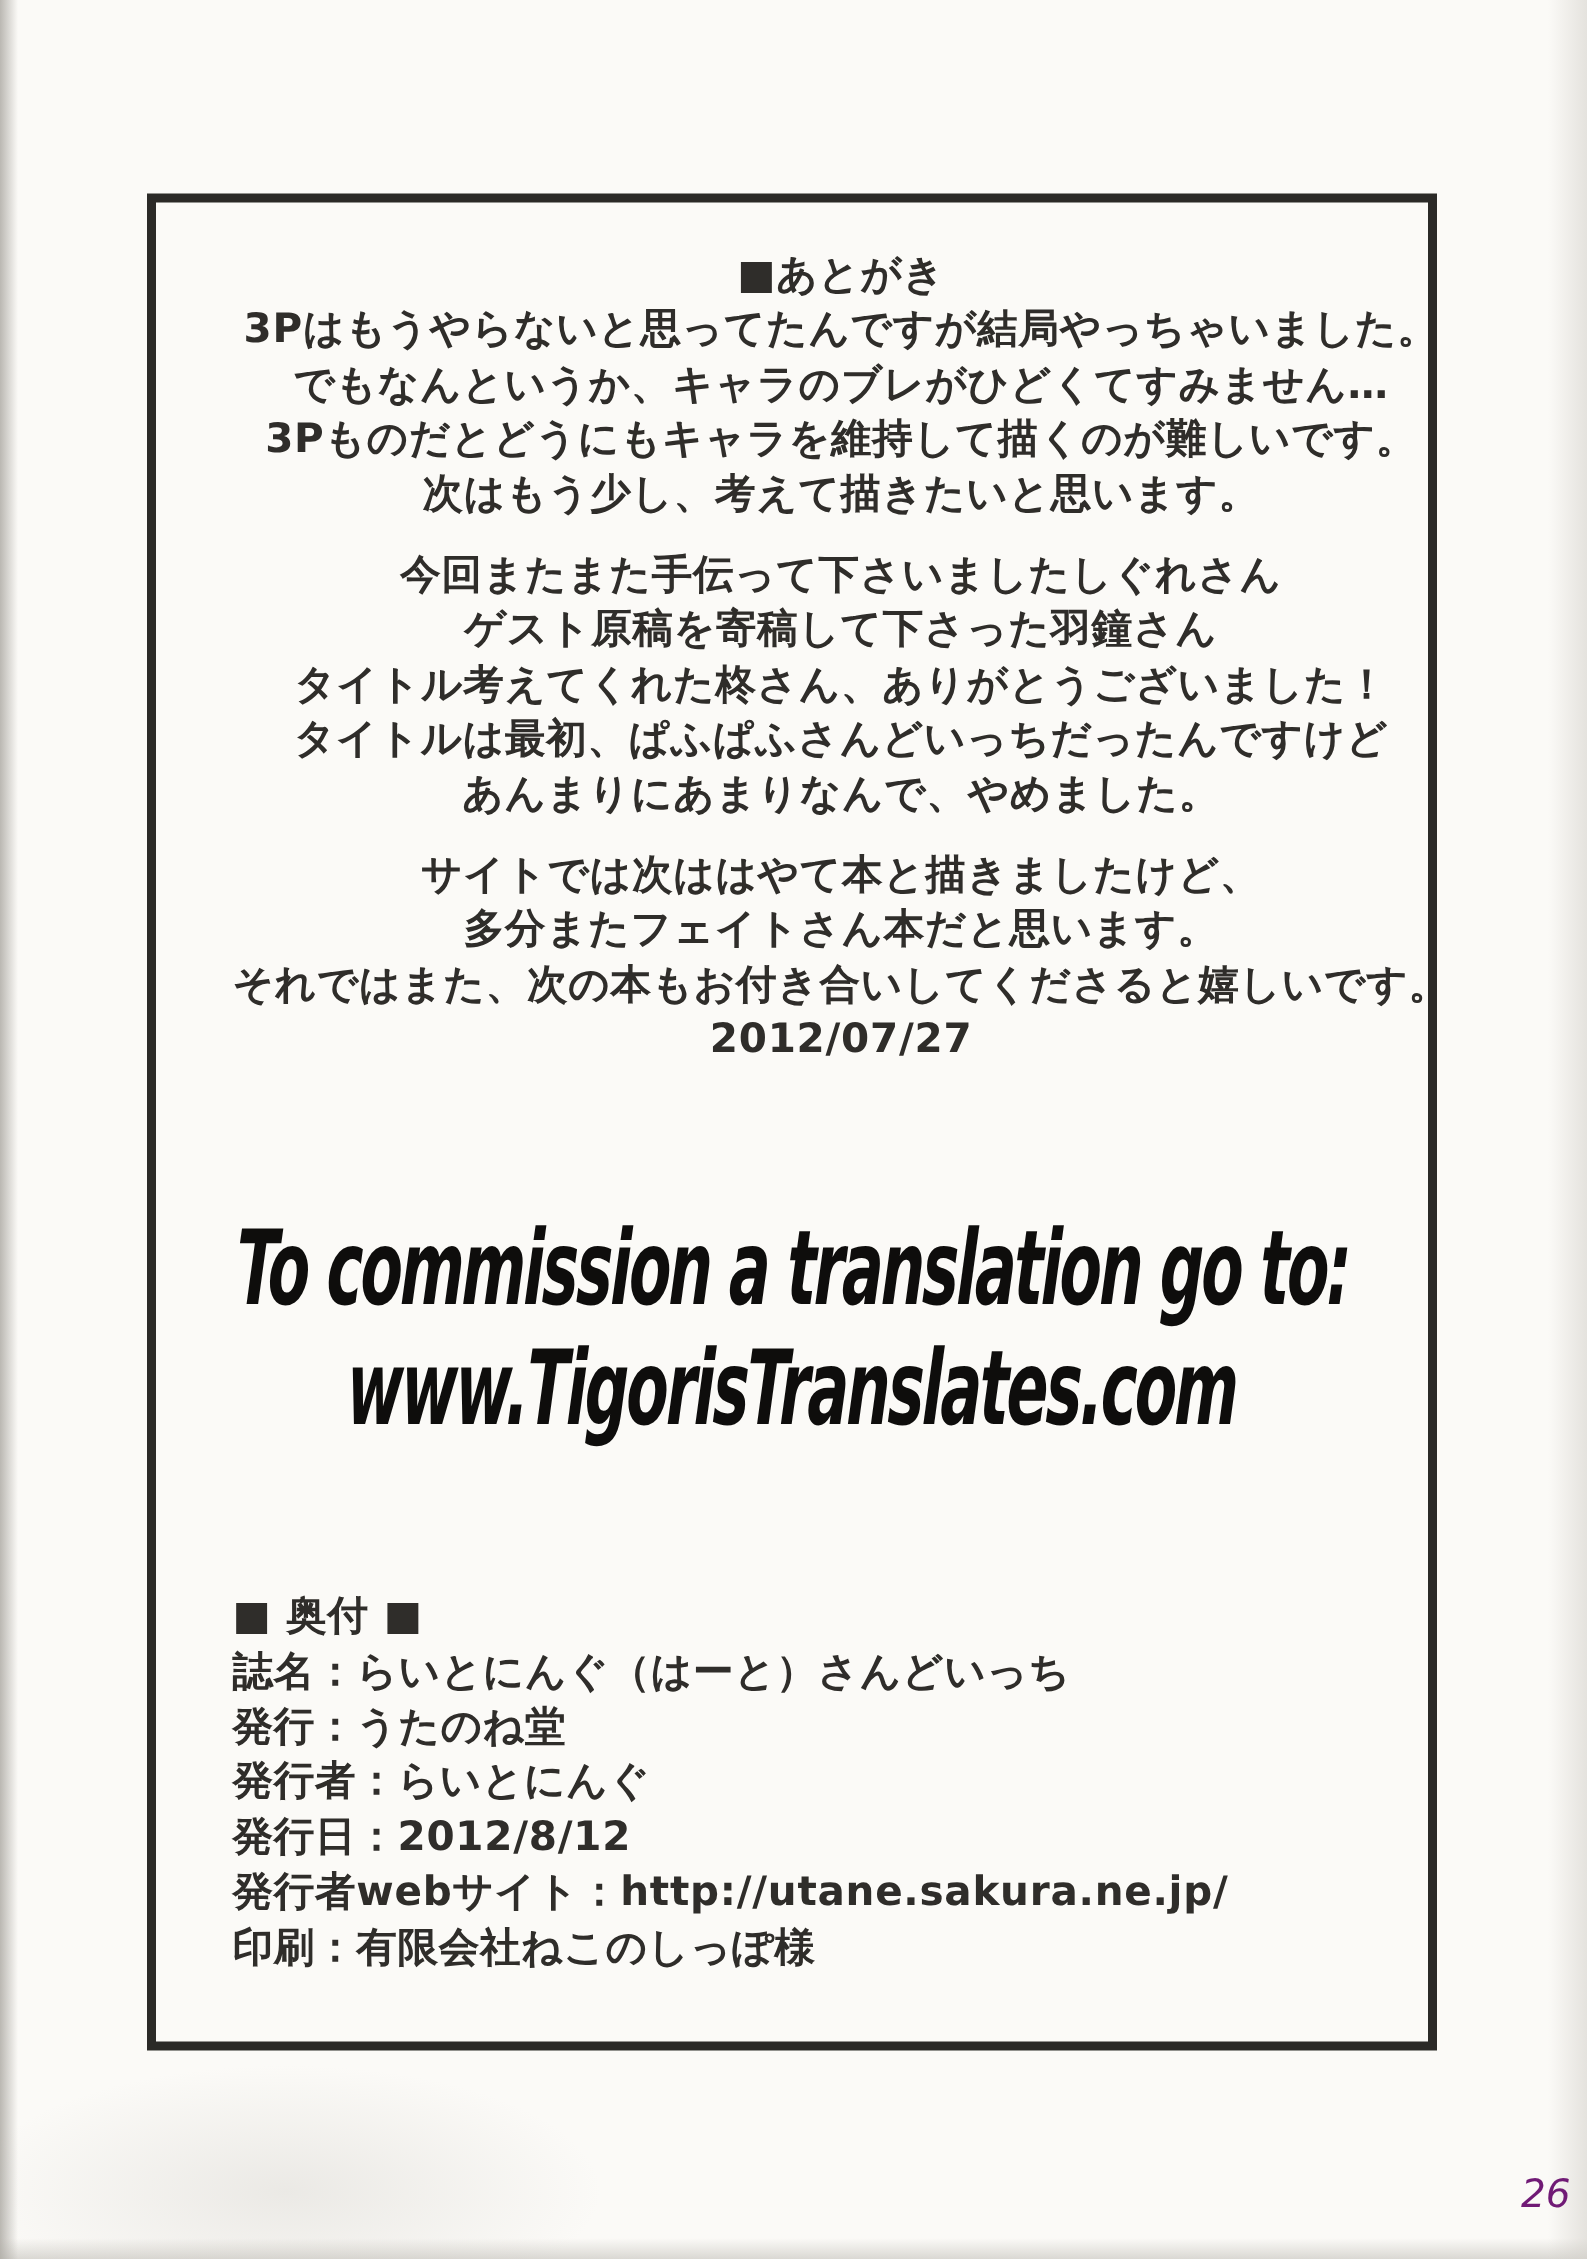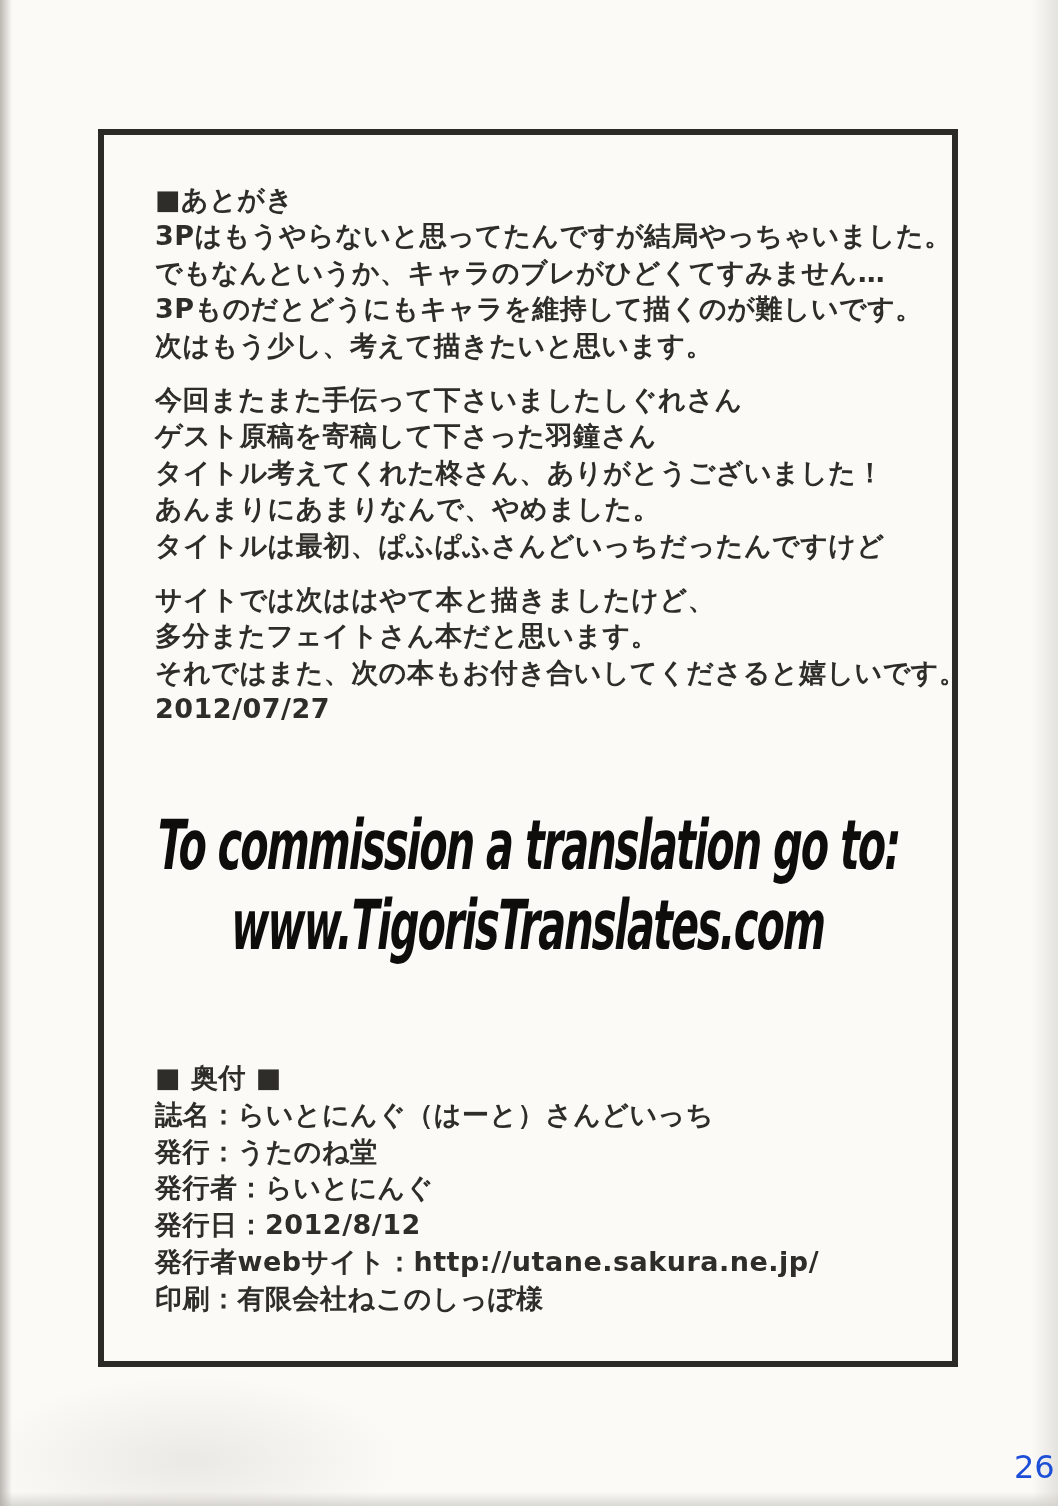--- a/index.html
+++ b/index.html
@@ -30,21 +30,21 @@
   }
   .jp {
     position: absolute;
     color: #2f2d2a;
     font-weight: 700;
     font-size: 27px;
     line-height: 36.4px;
     letter-spacing: 0.5px;
     white-space: nowrap;
   }
-  .afterword { left: 155px; top: 182px; }
+  .afterword { left: 155px; top: 166px; text-align: center; }
   .gap { margin-top: 18px; }
   .date-line { }
   .ad-line {
     position: absolute;
     left: 0;
     width: 1058px;
     text-align: center;
     white-space: nowrap;
   }
   .ad-line span {
@@ -58,45 +58,46 @@
     letter-spacing: -2px;
     color: #0e0d0c;
   }
   .ad1 { top: 806px; }
   .ad2 { top: 886px; }
   .colophon { left: 155px; top: 1060px; line-height: 36.8px; }
   .page-number {
     position: absolute;
     left: 1014px;
     top: 1448px;
-    font-size: 32px;
-    color: #1d4ed8;
+    font-size: 26px;
+    color: #701a75;
     font-weight: 400;
     letter-spacing: 0;
+    font-style: italic;
   }
 </style>
 </head>
 <body>
 
 <div class="frame"></div>
 
 <div class="jp afterword">
   <div>■あとがき</div>
   <div>
     <div>3Pはもうやらないと思ってたんですが結局やっちゃいました。</div>
     <div>でもなんというか、キャラのブレがひどくてすみません…</div>
     <div>3Pものだとどうにもキャラを維持して描くのが難しいです。</div>
     <div>次はもう少し、考えて描きたいと思います。</div>
   </div>
   <div class="gap">
     <div>今回またまた手伝って下さいましたしぐれさん</div>
     <div>ゲスト原稿を寄稿して下さった羽鐘さん</div>
     <div>タイトル考えてくれた柊さん、ありがとうございました！</div>
+    <div>タイトルは最初、ぱふぱふさんどいっちだったんですけど</div>
     <div>あんまりにあまりなんで、やめました。</div>
-    <div>タイトルは最初、ぱふぱふさんどいっちだったんですけど</div>
   </div>
   <div class="gap">
     <div>サイトでは次ははやて本と描きましたけど、</div>
     <div>多分またフェイトさん本だと思います。</div>
     <div>それではまた、次の本もお付き合いしてくださると嬉しいです。</div>
   </div>
   <div class="date-line">2012/07/27</div>
 </div>
 
 <div class="ad-line ad1">

